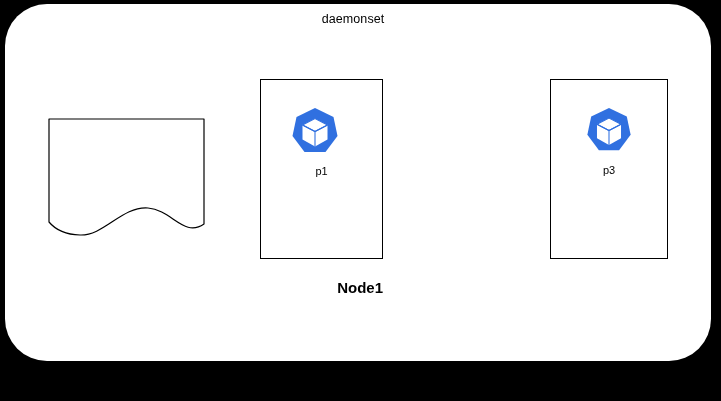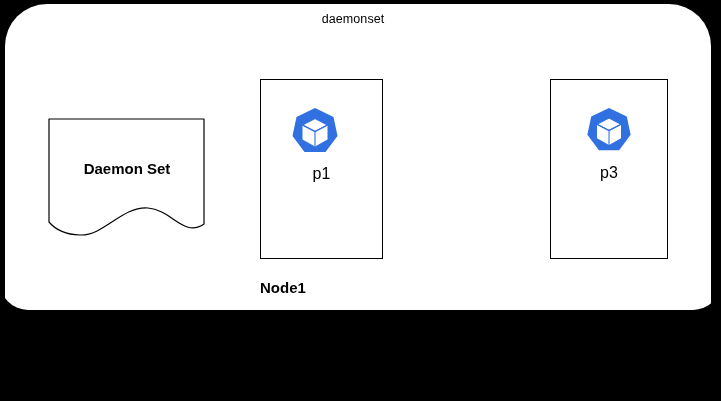--- a/index.html
+++ b/index.html
@@ -3,21 +3,21 @@
 <meta charset="utf-8">
 <style>
   html, body {
     margin: 0;
     padding: 0;
     background: #000000;
   }
   #canvas {
     position: relative;
     width: 721px;
-    height: 310px;
+    height: 401px;
     background: #000000;
     overflow: hidden;
     font-family: "Liberation Sans", sans-serif;
     border-radius: 28px;
   }
   #panel {
     position: absolute;
     left: 5px;
     top: 4px;
     width: 706px;
@@ -72,48 +72,47 @@
   }
   .pod {
     position: absolute;
     top: 26px;
   }
   .pod-icon { display: block; }
   .pod-label {
     position: absolute;
     width: 100%;
     text-align: center;
-    font-size: 16px;
+    font-size: 11px;
     font-weight: normal;
     color: #000000;
   }
   .node-label {
     position: absolute;
     width: 100%;
-    text-align: left;
+    text-align: right;
     font-size: 15px;
     font-weight: bold;
     color: #000000;
   }
 </style>
 </head>
 <body>
 
 <div id="canvas">
 
   <div id="panel"></div>
 
   <div id="diagram-title">daemonset</div>
 
   <div id="daemonset-shape">
     <svg width="166" height="126" viewBox="0 0 166 126" xmlns="http://www.w3.org/2000/svg">
       <path d="M 5 5 L 160 5 L 160 110 C 140 124 128 96 104 94 C 78 92 60 122 36 121 C 20 120.5 10 114 5 108 Z" fill="#ffffff" stroke="#000000" stroke-width="1.2" stroke-linejoin="round"></path>
     </svg>
   </div>
-  <div id="daemonset-label">Daemon Set</div>
 
   <div class="node-group" style="left:260px; width:123px; height:226px;">
     <div class="node-box" style="width:123px; height:180px;"></div>
     <div class="pod" style="left:29px; width:52px;">
       <svg class="pod-icon" width="52" height="52" viewBox="0 0 52 52" xmlns="http://www.w3.org/2000/svg">
         <path d="M26 3 L44.5 12 L48.5 31 L36.5 47 L15.5 47 L3.5 31 L7.5 12 Z" fill="#3070E0"></path>
         <path d="M26 13.5 L38.5 20 L38.5 34.5 L26 41.5 L13.5 34.5 L13.5 20 Z" fill="#ffffff"></path>
         <path d="M26 13.5 L38.5 20 L26 26.5 L13.5 20 Z" fill="#ffffff" stroke="#3070E0" stroke-width="1.1" stroke-linejoin="round"></path>
         <path d="M26 26.5 L26 41.5" stroke="#3070E0" stroke-width="1.1"></path>
         <path d="M13.5 20 L26 26.5 L38.5 20" fill="none" stroke="#3070E0" stroke-width="1.1" stroke-linejoin="round"></path>

